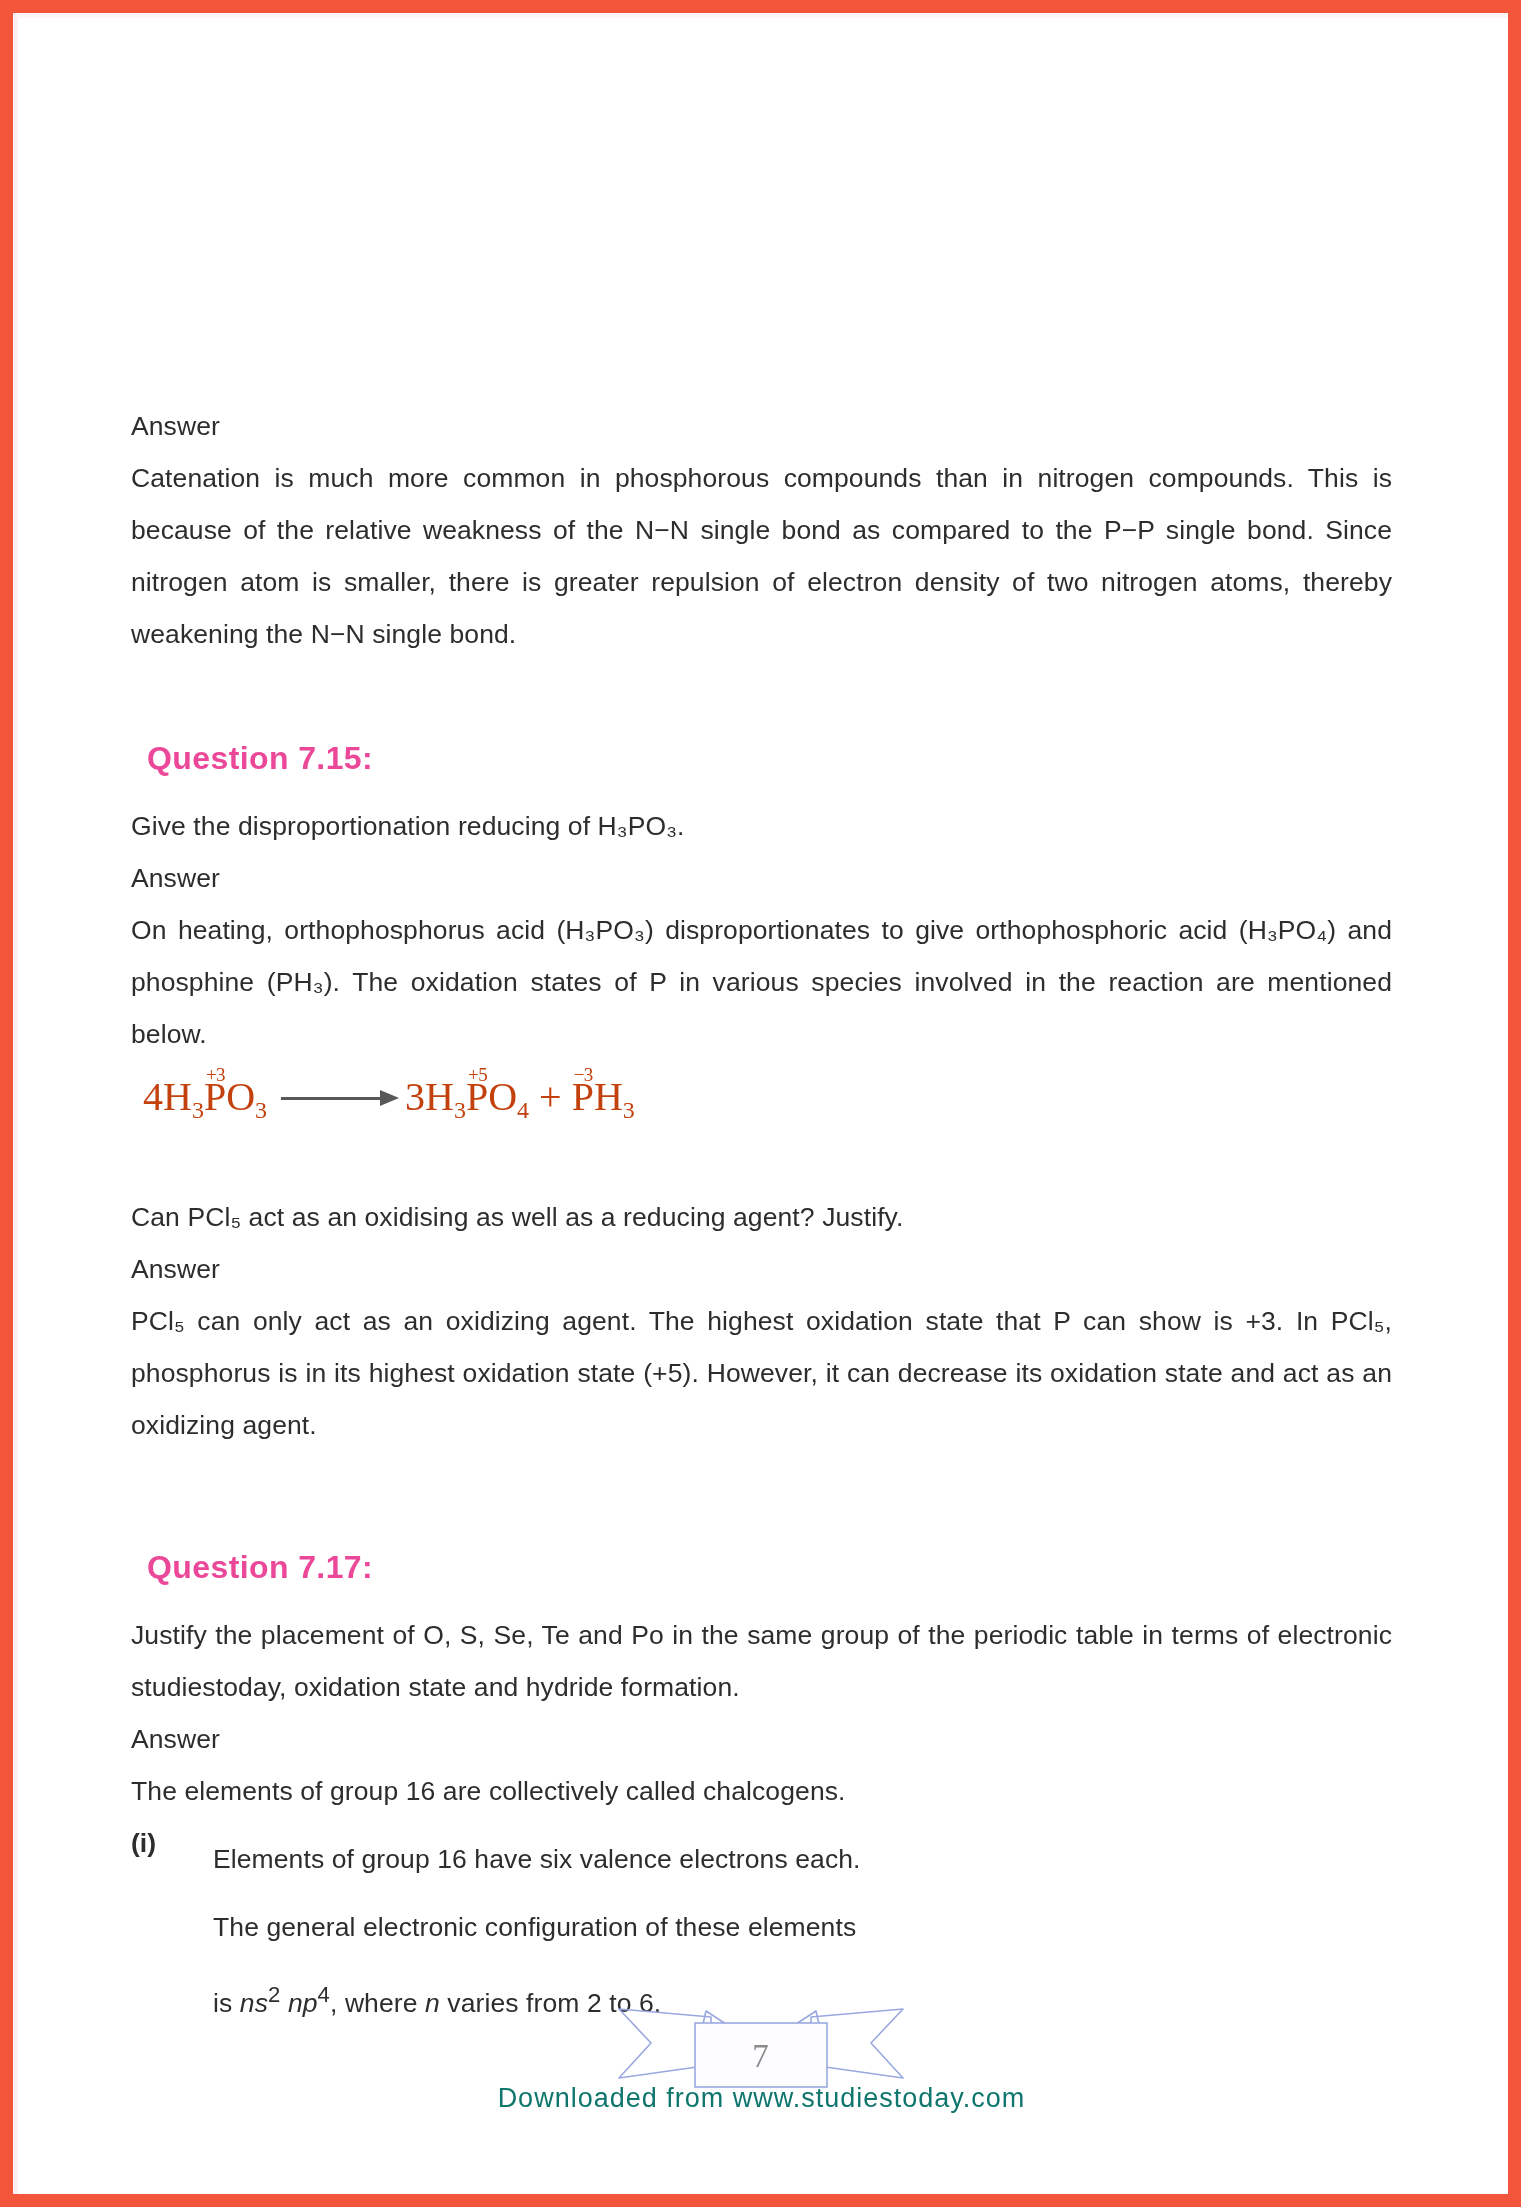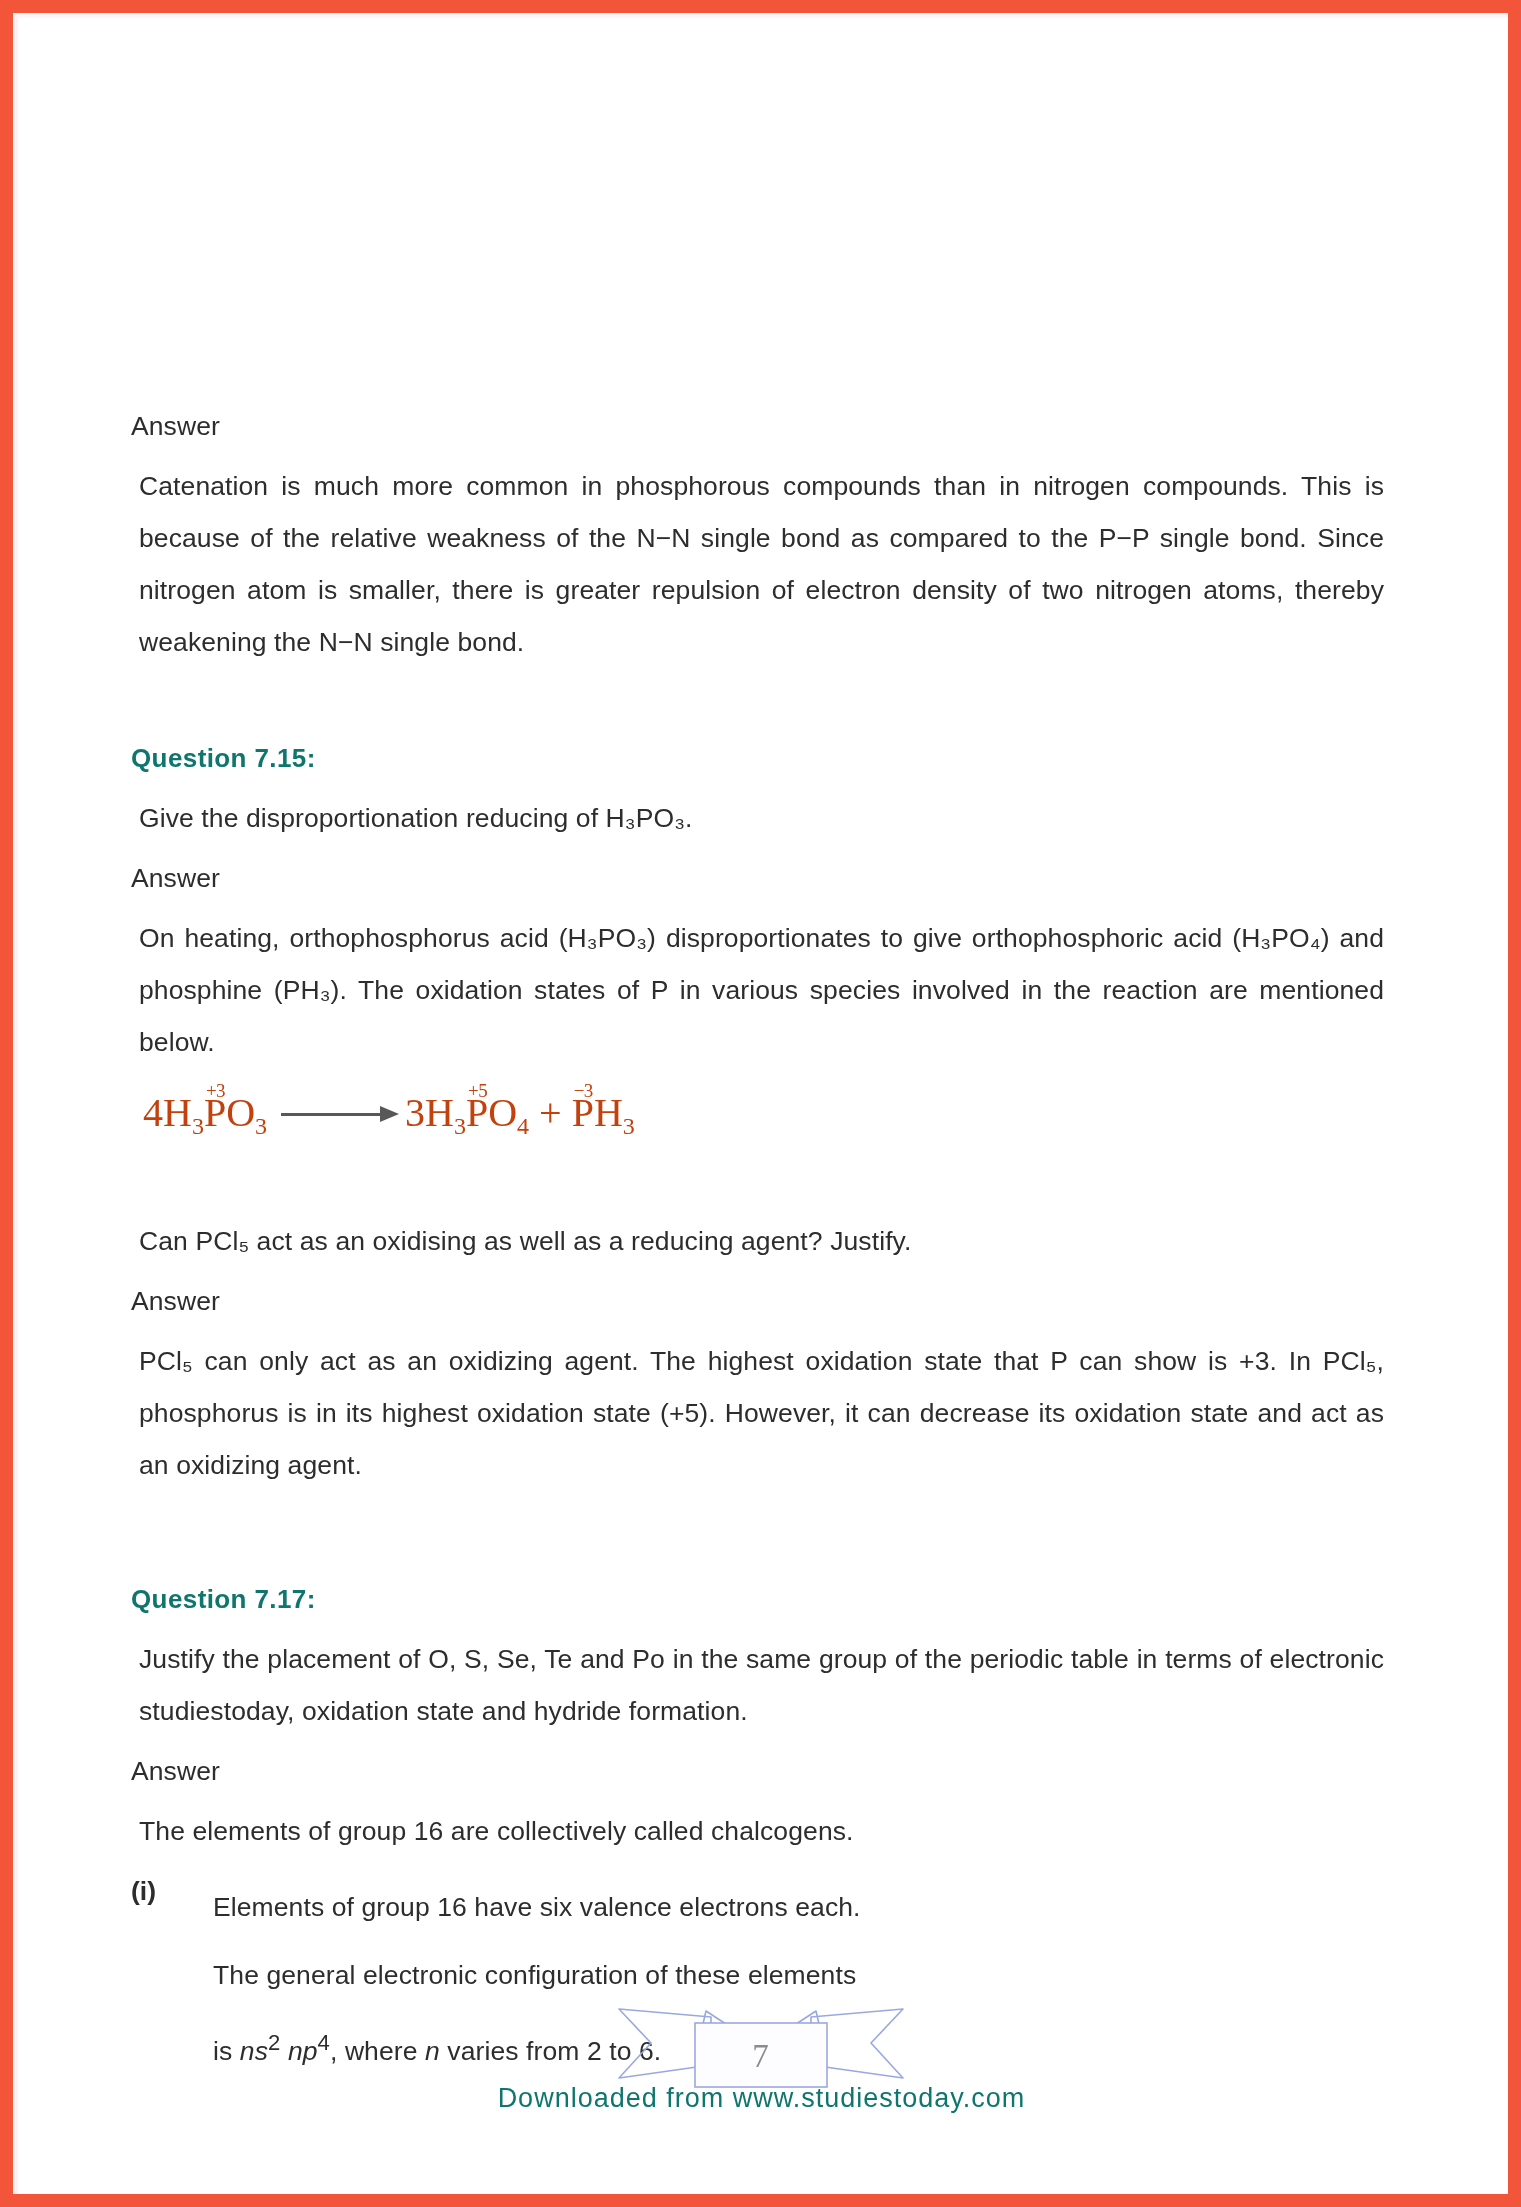--- a/index.html
+++ b/index.html
@@ -57,35 +57,35 @@
     color: #2d2d2d;
     font-size: 26.5px;
     line-height: 52px;
     letter-spacing: 0.1px;
     -webkit-font-smoothing: antialiased;
   }
 
   .para {
     text-align: justify;
     text-justify: inter-word;
-    margin: 8px;
+    margin: 0;
   }
   .para.nojustify { text-align: left; }
 
   .answer-label {
     margin: 0;
     text-align: left;
   }
 
   .q-heading {
-    color: #0f766e;
+    color: #ec4899;
     font-weight: bold;
-    margin: 0;
+    margin: 16px;
     letter-spacing: 0.4px;
-    font-size: 26px;
+    font-size: 32px;
   }
 
   .spacer-sm { height: 18px; }
   .spacer-lg { height: 56px; }
 
   
   .equation {
     font-family: "Liberation Serif", "DejaVu Serif", serif;
     color: #c2410c;
     font-size: 40px;

